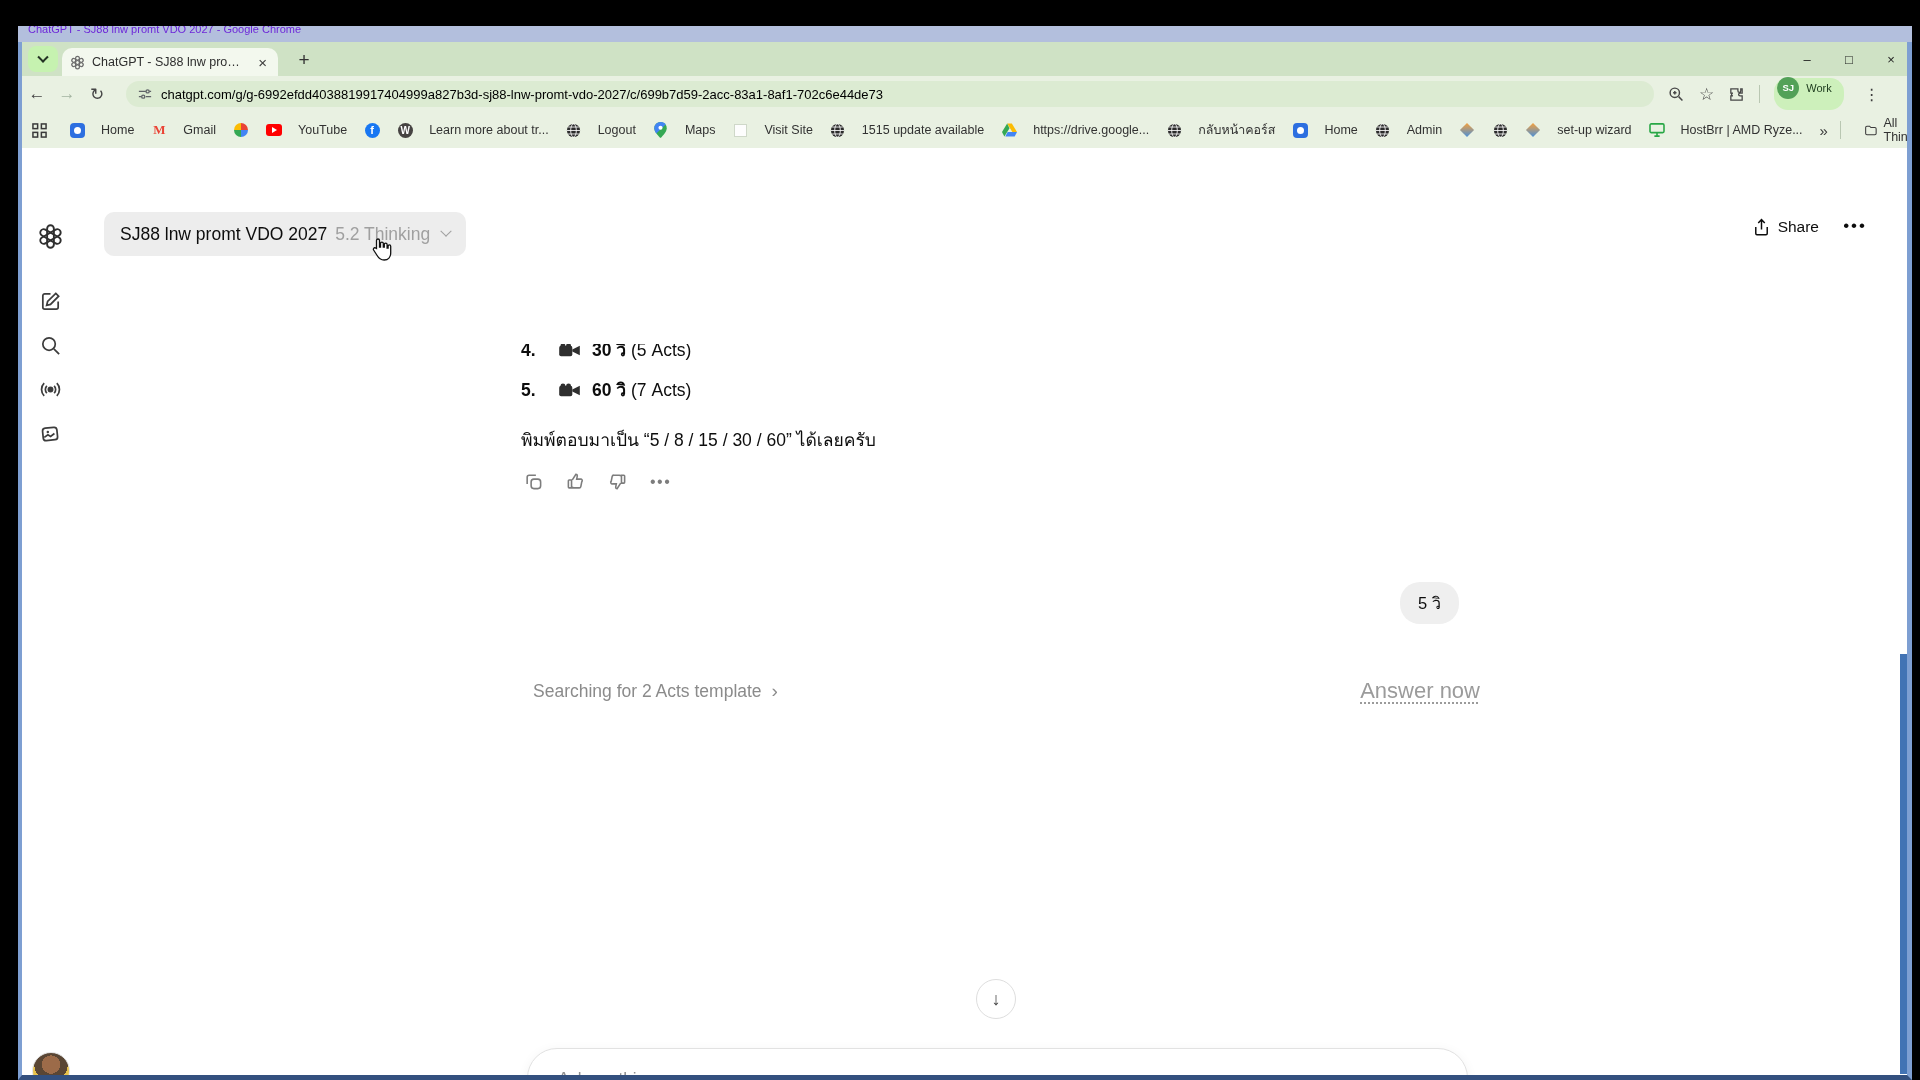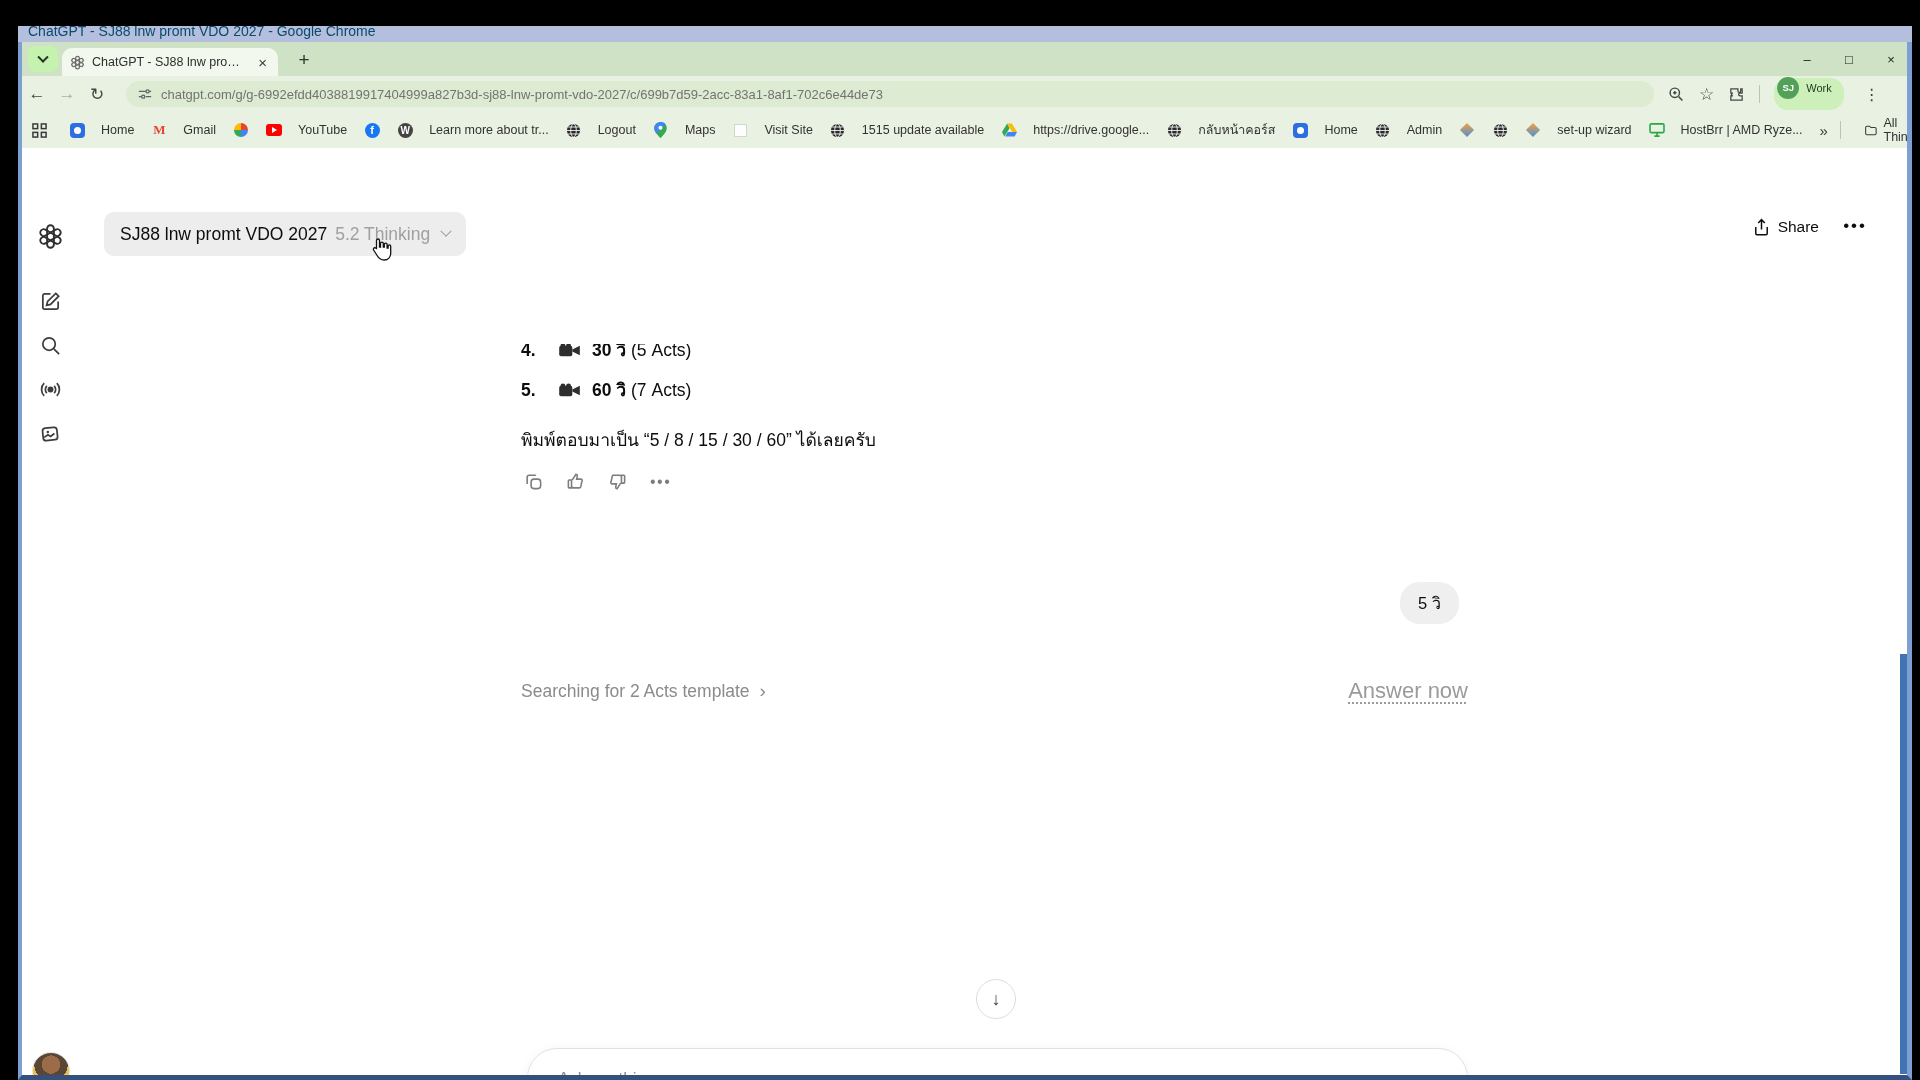--- a/index.html
+++ b/index.html
@@ -2,21 +2,21 @@
 <html><head>
 <meta charset="utf-8">
 <style>
   * { margin:0; padding:0; box-sizing:border-box; }
   html,body { width:1920px; height:1080px; overflow:hidden; background:#000;
     font-family:"Liberation Sans","DejaVu Sans",sans-serif; }
 
   
   .os-titlebar { position:absolute; left:18px; top:26px; width:1894px; height:16px;
     background:#b3bfdd; overflow:hidden; }
-  .os-titlebar span { display:block; margin:-3px 0 0 10px; font-size:14px; color:#0c4a6e; white-space:nowrap; }
+  .os-titlebar span { display:block; margin:-3px 0 0 10px; font-size:11px; color:#6d28d9; white-space:nowrap; }
 
   .window { position:absolute; left:18px; top:42px; width:1894px; height:1038px;
     background:#fff; border-left:4px solid #7e9fd2; border-right:5px solid #7e9fd2;
     border-bottom:5px solid #33507f; overflow:hidden; }
 
   
   .tabbar { position:absolute; left:0; top:0; width:100%; height:34px; background:#cfe2c5; }
   .tab-search { position:absolute; left:6px; top:4px; width:30px; height:26px; border:none;
     background:#c6f2b0; border-radius:8px; cursor:pointer; }
   .chev { display:inline-block; width:8px; height:8px; border-right:2px solid #243324;
@@ -31,21 +31,21 @@
   .wincontrols { position:absolute; right:8px; top:0; height:34px; display:flex; align-items:center; gap:26px; }
   .wincontrols span { font-size:13px; color:#222; width:16px; text-align:center; cursor:pointer; }
 
   
   .toolbar { position:absolute; left:0; top:34px; width:100%; height:36px; background:#e9f1e2;
     display:flex; align-items:center; }
   .navbtn { width:30px; text-align:center; font-size:17px; color:#454545; cursor:pointer; }
   .navbtn.fwd { color:#a3b3a0; }
   .urlpill { margin-left:14px; width:1528px; height:26px; background:#dcebd2; border-radius:13px;
     display:flex; align-items:center; padding:0 12px; gap:9px; }
-  .urltext { font-size:13px; color:#737373; white-space:nowrap; overflow:hidden; }
+  .urltext { font-size:13px; color:#000000; white-space:nowrap; overflow:hidden; }
   .tb-icons { display:flex; align-items:center; gap:14px; margin-left:14px; }
   .tb-ic { color:#474747; cursor:pointer; display:flex; align-items:center; }
   .star { font-size:17px; }
   .vsep { width:1px; height:18px; background:#b9c7b2; }
   .profile { height:32px; background:#cdf0bb; border-radius:14px; display:flex; align-items:center;
     gap:7px; padding:3px 12px 16px 3px; cursor:pointer; }
   .profile .pav { width:22px; height:22px; border-radius:50%; background:#53a158; color:#fff;
     font-size:9.5px; font-weight:bold; display:flex; align-items:center; justify-content:center; }
   .profile .pname { font-size:11px; color:#1c3a1c; }
   .kebab { font-size:16px; color:#3d3d3d; padding:0 6px; cursor:pointer; }
@@ -105,21 +105,21 @@
   .item5 { position:absolute; left:499px; top:192px; }
   .para { position:absolute; left:499px; top:242px; }
 
   .msg-actions { position:absolute; left:502px; top:288px; display:flex; gap:23px; }
   .msg-actions .a { color:#7d7d7d; cursor:pointer; display:flex; align-items:center; }
   .a-more { font-size:16px; letter-spacing:1.5px; color:#7d7d7d; }
 
   .bubble { position:absolute; right:448px; top:398px; background:#efefef; border-radius:20px;
     padding:8px 18px; font-size:16.5px; color:#0d0d0d; }
 
-  .status-row { position:absolute; left:499px; top:494px; width:947px; display:flex; align-items:center; }
+  .status-row { position:absolute; left:511px; top:494px; width:947px; display:flex; align-items:center; }
   .status-txt { font-size:17.5px; color:#8b8b8b; cursor:pointer; display:flex; align-items:center; gap:10px; }
   .status-chev { font-size:19px; color:#8b8b8b; }
   .answer-now { margin-left:auto; font-size:22px; color:#9b9b9b; cursor:pointer;
     text-decoration:underline dotted; text-underline-offset:4px; }
 
   .scrolldown { position:absolute; left:954px; top:795px; width:40px; height:40px; border-radius:50%;
     background:#fff; border:1px solid #dedede; display:flex; align-items:center; justify-content:center;
     font-size:18px; color:#444; cursor:pointer; }
 
   .composer { position:absolute; left:505px; top:864px; width:941px; height:130px; background:#fff;

